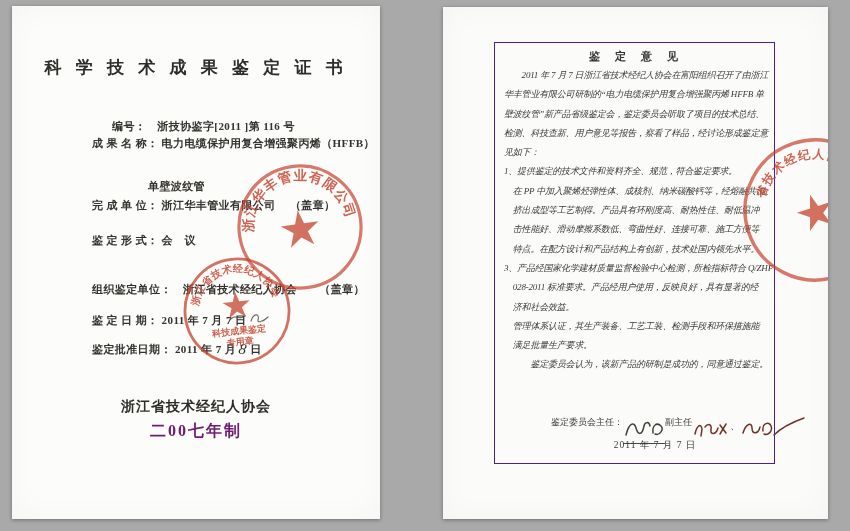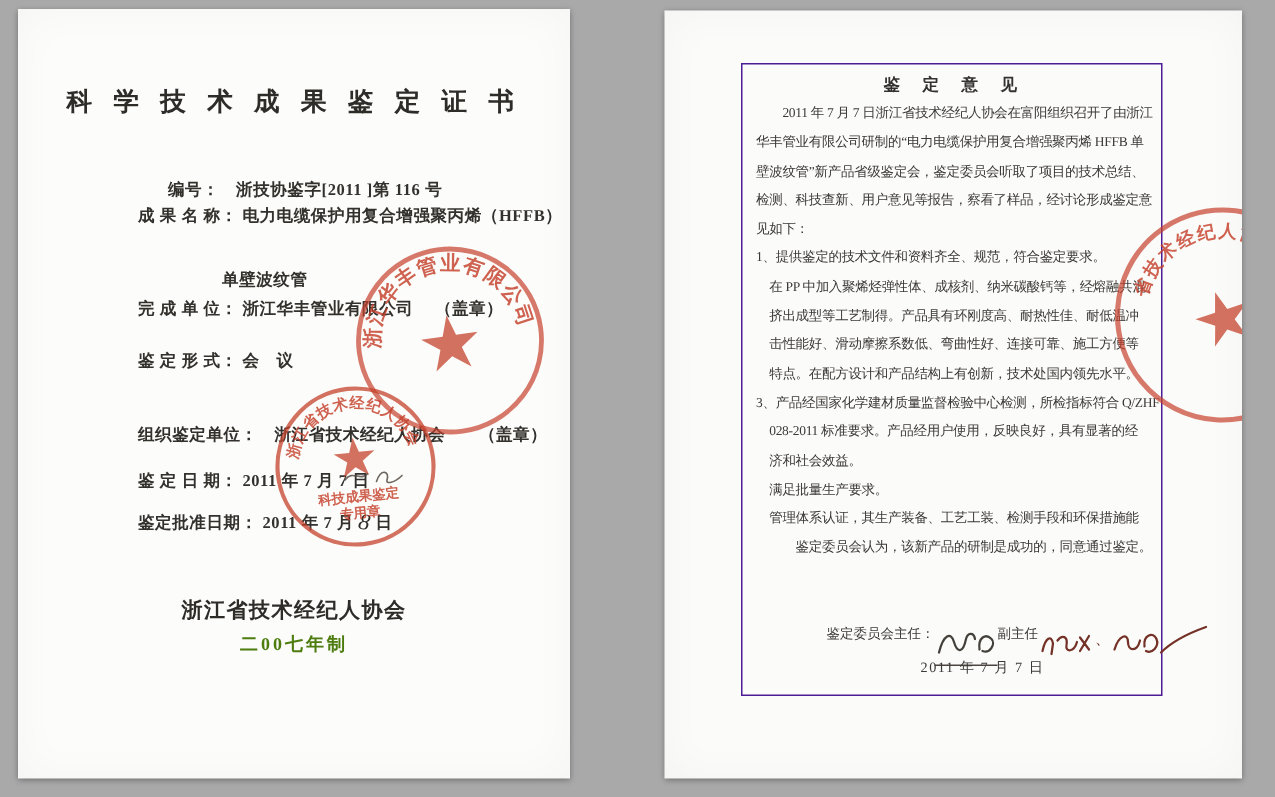--- a/index.html
+++ b/index.html
@@ -36,21 +36,21 @@
   .handwritten-day{
     display:inline-block;font-size:15px;font-style:italic;
     transform:rotate(10deg) translateY(1px);color:#2f2d2a;font-weight:normal;
   }
   .lp-footer-org{
     position:absolute;left:0;top:392px;width:100%;text-align:center;
     font-size:14px;font-weight:bold;letter-spacing:1px;color:#2e2c29;
   }
   .lp-footer-edition{
     position:absolute;left:0;top:415px;width:100%;text-align:center;
-    font-size:12px;font-weight:bold;letter-spacing:2px;color:#4d7c0f;
+    font-size:16px;font-weight:bold;letter-spacing:2px;color:#701a75;
   }
 
   
   .stamp{position:absolute;opacity:.82;pointer-events:none;}
   .stamp-company{left:223px;top:156px;width:130px;height:130px;transform:rotate(-8deg);}
   .stamp-org{left:170px;top:250px;width:110px;height:110px;transform:rotate(-6deg);}
   .stamp-edge{right:-62px;top:128px;width:150px;height:150px;transform:rotate(-18deg);}
   .stamp svg{width:100%;height:100%;overflow:visible;}
 
   
@@ -58,21 +58,21 @@
     position:absolute;left:51px;top:35px;width:279px;height:420px;
     border:1px solid #4c1d95;
   }
   .rp-title{
     position:absolute;left:0;top:6px;width:100%;text-align:center;
     font-size:11px;font-weight:bold;letter-spacing:2px;color:#343230;
   }
   .rp-lines{position:absolute;left:9px;top:23px;width:264px;}
   .rp-line{
     font-size:9px;line-height:19.3px;color:#3b3936;
-    letter-spacing:-.2px;white-space:nowrap;
+    letter-spacing:-.2px;white-space:nowrap;font-style:italic;
   }
   .rp-sign-row{
     position:absolute;left:56px;top:374px;width:260px;height:26px;
     font-size:9px;color:#3b3936;white-space:nowrap;
   }
   .rp-sign-row .lbl{position:relative;top:-8px;}
   .sig{display:inline-block;vertical-align:middle;}
   .sig-underline{border-bottom:1px solid #4a4540;}
   .rp-date{
     position:absolute;left:95px;top:396px;width:130px;text-align:center;
@@ -177,22 +177,22 @@
           <div class="rp-line">检测、科技查新、用户意见等报告，察看了样品，经讨论形成鉴定意</div>
           <div class="rp-line">见如下：</div>
           <div class="rp-line">1、提供鉴定的技术文件和资料齐全、规范，符合鉴定要求。</div>
           <div class="rp-line">　在 PP 中加入聚烯烃弹性体、成核剂、纳米碳酸钙等，经熔融共混、</div>
           <div class="rp-line">　挤出成型等工艺制得。产品具有环刚度高、耐热性佳、耐低温冲</div>
           <div class="rp-line">　击性能好、滑动摩擦系数低、弯曲性好、连接可靠、施工方便等</div>
           <div class="rp-line">　特点。在配方设计和产品结构上有创新，技术处国内领先水平。</div>
           <div class="rp-line">3、产品经国家化学建材质量监督检验中心检测，所检指标符合 Q/ZHF</div>
           <div class="rp-line">　028-2011 标准要求。产品经用户使用，反映良好，具有显著的经</div>
           <div class="rp-line">　济和社会效益。</div>
+          <div class="rp-line">　管理体系认证，其生产装备、工艺工装、检测手段和环保措施能</div>
           <div class="rp-line">　满足批量生产要求。</div>
-          <div class="rp-line">　管理体系认证，其生产装备、工艺工装、检测手段和环保措施能</div>
           <div class="rp-line">　　　鉴定委员会认为，该新产品的研制是成功的，同意通过鉴定。</div>
         </div>
 
       <div class="rp-sign-row">
         <span class="lbl">鉴定委员会主任：</span><span class="sig sig-underline"><svg width="42" height="22" viewBox="0 0 42 22">
             <path d="M3,16 C6,4 11,2 13,9 C15,16 19,17 21,7 C22,3 26,2 27,7 M30,14 C29,6 34,3 38,7 C41,10 37,17 32,15" fill="none" stroke="#44403b" stroke-width="1.5" stroke-linecap="round"></path>
           </svg></span><span class="lbl">副主任</span><span class="sig"><svg width="38" height="22" viewBox="0 0 38 22">
             <path d="M3,15 C5,6 9,4 10,10 L9,17 M13,8 C16,4 20,5 19,11 C18,16 24,16 26,9 M28,6 L34,14 M34,5 L28,15" fill="none" stroke="#743127" stroke-width="1.5" stroke-linecap="round"></path>
           </svg></span><span class="sig-sep">、</span><span class="sig"><svg width="66" height="26" viewBox="0 0 66 26" style="overflow:visible">
             <path d="M3,16 C6,6 12,5 12,11 C12,17 18,18 20,10 M23,14 C22,6 29,4 31,9 C33,14 28,19 24,17 M34,18 C40,12 50,6 64,1" fill="none" stroke="#743127" stroke-width="1.5" stroke-linecap="round"></path>

